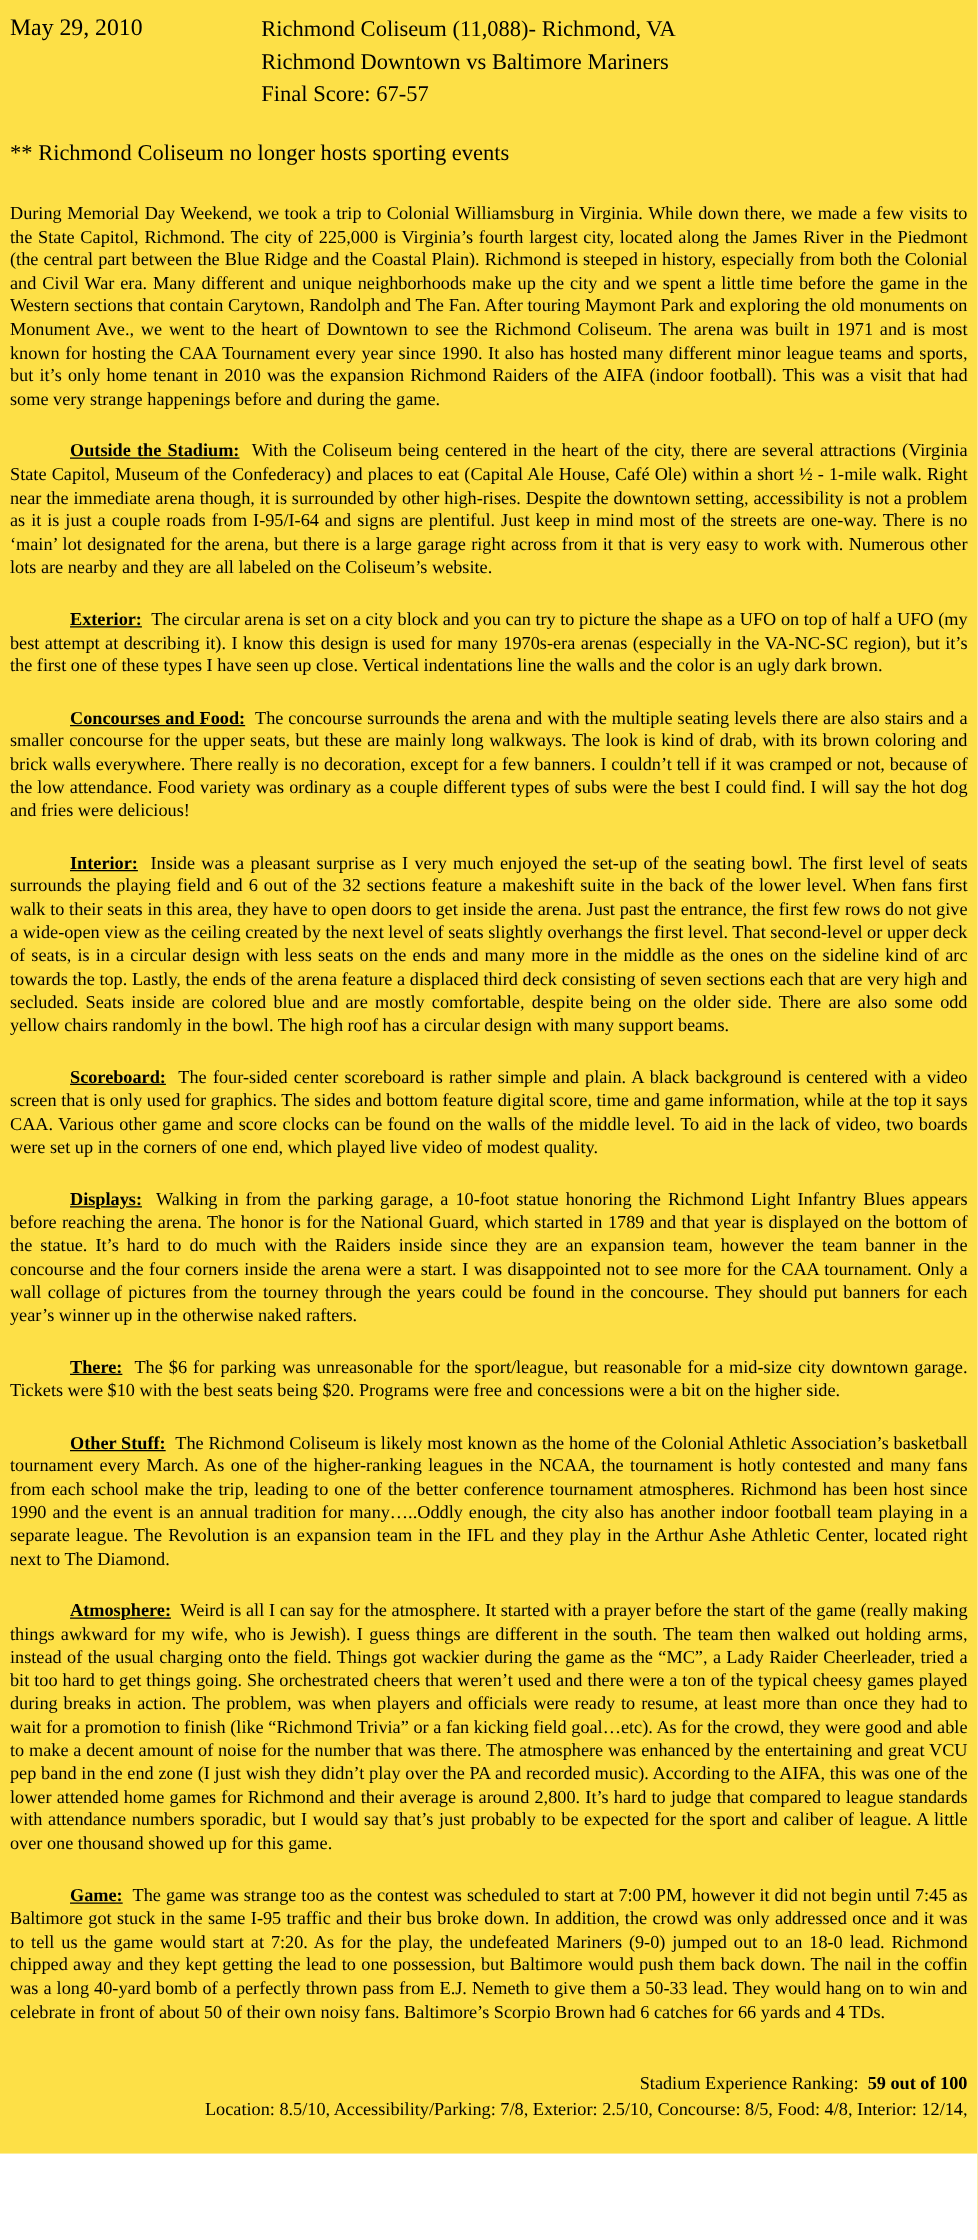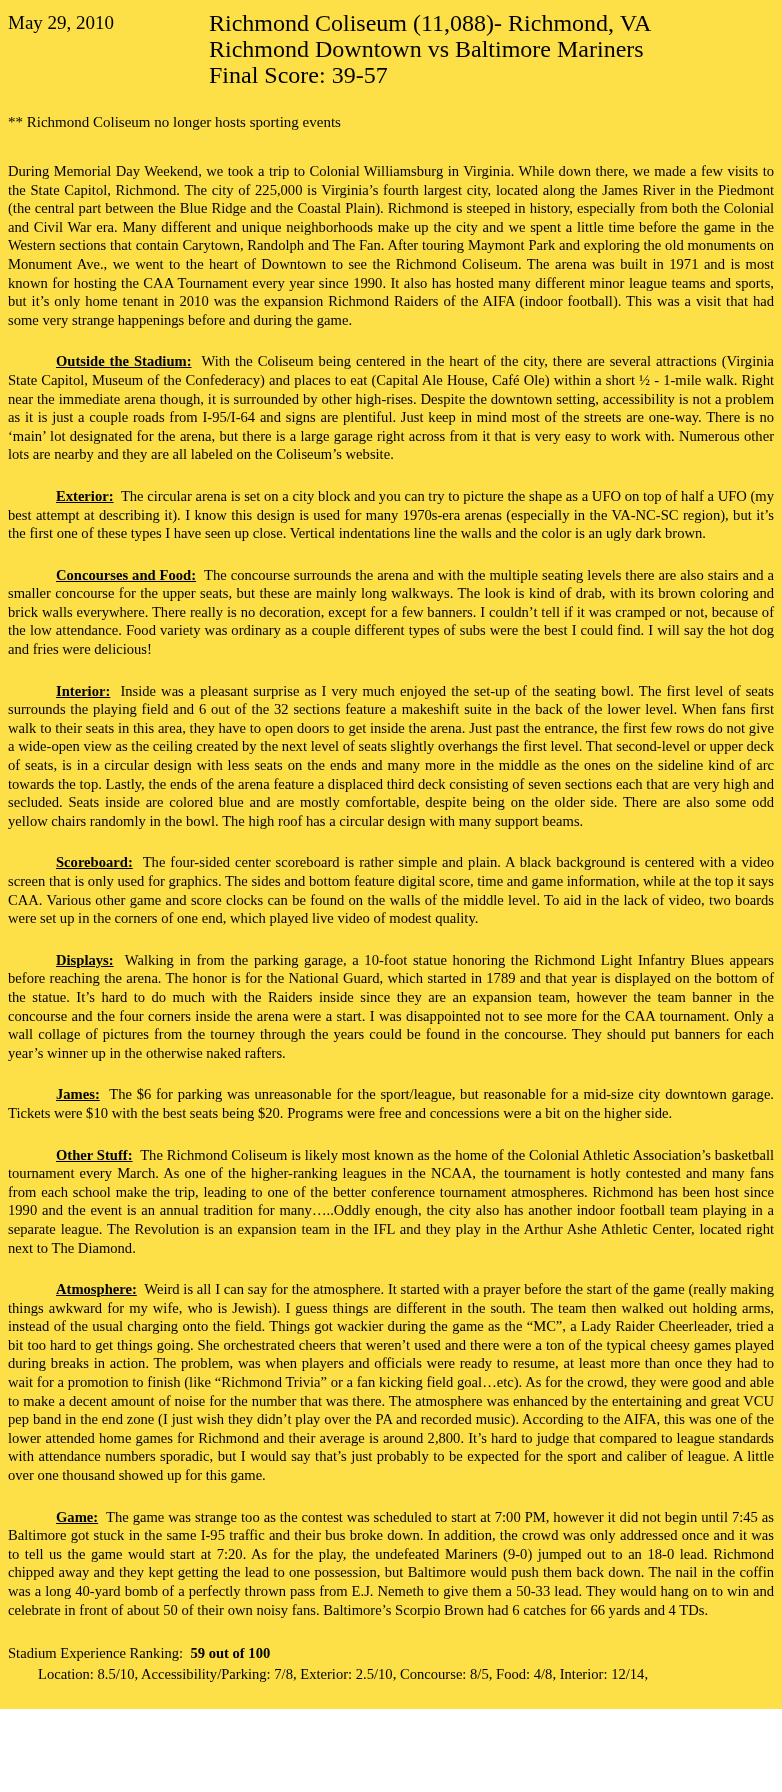--- a/index.html
+++ b/index.html
@@ -13,60 +13,60 @@
     color: #000000;
     background: #fde047;
   }
   .header { display: flex; margin-bottom: 26px; }
   .date {
     width: 201px;
     flex-shrink: 0;
     font-size: 19px;
     line-height: 26px;
   }
-  .title-block { font-size: 24px; line-height: 26px; }
-  .note { font-size: 15px; line-height: 16px; margin: 0 0 32px 0; }
+  .title-block { font-size: 18px; line-height: 26px; }
+  .note { font-size: 18px; line-height: 16px; margin: 0 0 32px 0; }
   .para { text-align: justify; margin: 0 0 23px 0; }
   .label { font-weight: bold; text-decoration: underline; margin-left: 48px; }
-  .footer { margin-top: 24px; }
+  .footer { margin-top: 38px; text-align: right; }
   .footer p { margin: 0; line-height: 21px; }
   .rank-score { font-weight: bold; }
   .rank-breakdown { padding-left: 30px; }
 </style>
 </head>
 <body>
 
 <div class="page">
 
   <div class="header">
     <div class="date">May 29, 2010</div>
     <div class="title-block">
       <div>Richmond Coliseum (11,088)- Richmond, VA</div>
       <div>Richmond Downtown vs Baltimore Mariners</div>
-      <div>Final Score: 39-57</div>
+      <div>Final Score: 67-57</div>
     </div>
   </div>
 
   <p class="note">** Richmond Coliseum no longer hosts sporting events</p>
 
   <p class="para">During Memorial Day Weekend, we took a trip to Colonial Williamsburg in Virginia. While down there, we made a few visits to the State Capitol, Richmond. The city of 225,000 is Virginia’s fourth largest city, located along the James River in the Piedmont (the central part between the Blue Ridge and the Coastal Plain). Richmond is steeped in history, especially from both the Colonial and Civil War era. Many different and unique neighborhoods make up the city and we spent a little time before the game in the Western sections that contain Carytown, Randolph and The Fan. After touring Maymont Park and exploring the old monuments on Monument Ave., we went to the heart of Downtown to see the Richmond Coliseum. The arena was built in 1971 and is most known for hosting the CAA Tournament every year since 1990. It also has hosted many different minor league teams and sports, but it’s only home tenant in 2010 was the expansion Richmond Raiders of the AIFA (indoor football). This was a visit that had some very strange happenings before and during the game.</p>
 
   <p class="para"><span class="label">Outside the Stadium:</span>&nbsp;&nbsp;<span>With the Coliseum being centered in the heart of the city, there are several attractions (Virginia State Capitol, Museum of the Confederacy) and places to eat (Capital Ale House, Café Ole) within a short ½ - 1-mile walk. Right near the immediate arena though, it is surrounded by other high-rises. Despite the downtown setting, accessibility is not a problem as it is just a couple roads from I-95/I-64 and signs are plentiful. Just keep in mind most of the streets are one-way. There is no ‘main’ lot designated for the arena, but there is a large garage right across from it that is very easy to work with. Numerous other lots are nearby and they are all labeled on the Coliseum’s website.</span></p>
 
   <p class="para"><span class="label">Exterior:</span>&nbsp;&nbsp;<span>The circular arena is set on a city block and you can try to picture the shape as a UFO on top of half a UFO (my best attempt at describing it). I know this design is used for many 1970s-era arenas (especially in the VA-NC-SC region), but it’s the first one of these types I have seen up close. Vertical indentations line the walls and the color is an ugly dark brown.</span></p>
 
   <p class="para"><span class="label">Concourses and Food:</span>&nbsp;&nbsp;<span>The concourse surrounds the arena and with the multiple seating levels there are also stairs and a smaller concourse for the upper seats, but these are mainly long walkways. The look is kind of drab, with its brown coloring and brick walls everywhere. There really is no decoration, except for a few banners. I couldn’t tell if it was cramped or not, because of the low attendance. Food variety was ordinary as a couple different types of subs were the best I could find. I will say the hot dog and fries were delicious!</span></p>
 
   <p class="para"><span class="label">Interior:</span>&nbsp;&nbsp;<span>Inside was a pleasant surprise as I very much enjoyed the set-up of the seating bowl. The first level of seats surrounds the playing field and 6 out of the 32 sections feature a makeshift suite in the back of the lower level. When fans first walk to their seats in this area, they have to open doors to get inside the arena. Just past the entrance, the first few rows do not give a wide-open view as the ceiling created by the next level of seats slightly overhangs the first level. That second-level or upper deck of seats, is in a circular design with less seats on the ends and many more in the middle as the ones on the sideline kind of arc towards the top. Lastly, the ends of the arena feature a displaced third deck consisting of seven sections each that are very high and secluded. Seats inside are colored blue and are mostly comfortable, despite being on the older side. There are also some odd yellow chairs randomly in the bowl. The high roof has a circular design with many support beams.</span></p>
 
   <p class="para"><span class="label">Scoreboard:</span>&nbsp;&nbsp;<span>The four-sided center scoreboard is rather simple and plain. A black background is centered with a video screen that is only used for graphics. The sides and bottom feature digital score, time and game information, while at the top it says CAA. Various other game and score clocks can be found on the walls of the middle level. To aid in the lack of video, two boards were set up in the corners of one end, which played live video of modest quality.</span></p>
 
   <p class="para"><span class="label">Displays:</span>&nbsp;&nbsp;<span>Walking in from the parking garage, a 10-foot statue honoring the Richmond Light Infantry Blues appears before reaching the arena. The honor is for the National Guard, which started in 1789 and that year is displayed on the bottom of the statue. It’s hard to do much with the Raiders inside since they are an expansion team, however the team banner in the concourse and the four corners inside the arena were a start. I was disappointed not to see more for the CAA tournament. Only a wall collage of pictures from the tourney through the years could be found in the concourse. They should put banners for each year’s winner up in the otherwise naked rafters.</span></p>
 
-  <p class="para"><span class="label">James:</span>&nbsp;&nbsp;<span>The $6 for parking was unreasonable for the sport/league, but reasonable for a mid-size city downtown garage. Tickets were $10 with the best seats being $20. Programs were free and concessions were a bit on the higher side.</span></p>
+  <p class="para"><span class="label">There:</span>&nbsp;&nbsp;<span>The $6 for parking was unreasonable for the sport/league, but reasonable for a mid-size city downtown garage. Tickets were $10 with the best seats being $20. Programs were free and concessions were a bit on the higher side.</span></p>
 
   <p class="para"><span class="label">Other Stuff:</span>&nbsp;&nbsp;<span>The Richmond Coliseum is likely most known as the home of the Colonial Athletic Association’s basketball tournament every March. As one of the higher-ranking leagues in the NCAA, the tournament is hotly contested and many fans from each school make the trip, leading to one of the better conference tournament atmospheres. Richmond has been host since 1990 and the event is an annual tradition for many…..Oddly enough, the city also has another indoor football team playing in a separate league. The Revolution is an expansion team in the IFL and they play in the Arthur Ashe Athletic Center, located right next to The Diamond.</span></p>
 
   <p class="para"><span class="label">Atmosphere:</span>&nbsp;&nbsp;<span>Weird is all I can say for the atmosphere. It started with a prayer before the start of the game (really making things awkward for my wife, who is Jewish). I guess things are different in the south. The team then walked out holding arms, instead of the usual charging onto the field. Things got wackier during the game as the “MC”, a Lady Raider Cheerleader, tried a bit too hard to get things going. She orchestrated cheers that weren’t used and there were a ton of the typical cheesy games played during breaks in action. The problem, was when players and officials were ready to resume, at least more than once they had to wait for a promotion to finish (like “Richmond Trivia” or a fan kicking field goal…etc). As for the crowd, they were good and able to make a decent amount of noise for the number that was there.  The atmosphere was enhanced by the entertaining and great VCU pep band in the end zone (I just wish they didn’t play over the PA and recorded music). According to the AIFA, this was one of the lower attended home games for Richmond and their average is around 2,800. It’s hard to judge that compared to league standards with attendance numbers sporadic, but I would say that’s just probably to be expected for the sport and caliber of league. A little over one thousand showed up for this game.</span></p>
 
   <p class="para"><span class="label">Game:</span>&nbsp;&nbsp;<span>The game was strange too as the contest was scheduled to start at 7:00 PM, however it did not begin until 7:45 as Baltimore got stuck in the same I-95 traffic and their bus broke down. In addition, the crowd was only addressed once and it was to tell us the game would start at 7:20. As for the play, the undefeated Mariners (9-0) jumped out to an 18-0 lead. Richmond chipped away and they kept getting the lead to one possession, but Baltimore would push them back down. The nail in the coffin was a long 40-yard bomb of a perfectly thrown pass from E.J. Nemeth to give them a 50-33 lead. They would hang on to win and celebrate in front of about 50 of their own noisy fans. Baltimore’s Scorpio Brown had 6 catches for 66 yards and 4 TDs.</span></p>
 
   <div class="footer">
     <p><span>Stadium Experience Ranking:</span>&nbsp; <span class="rank-score">59 out of 100</span></p>
     <p class="rank-breakdown">Location: 8.5/10,  Accessibility/Parking: 7/8,  Exterior: 2.5/10,  Concourse: 8/5,  Food: 4/8,  Interior: 12/14,</p>

